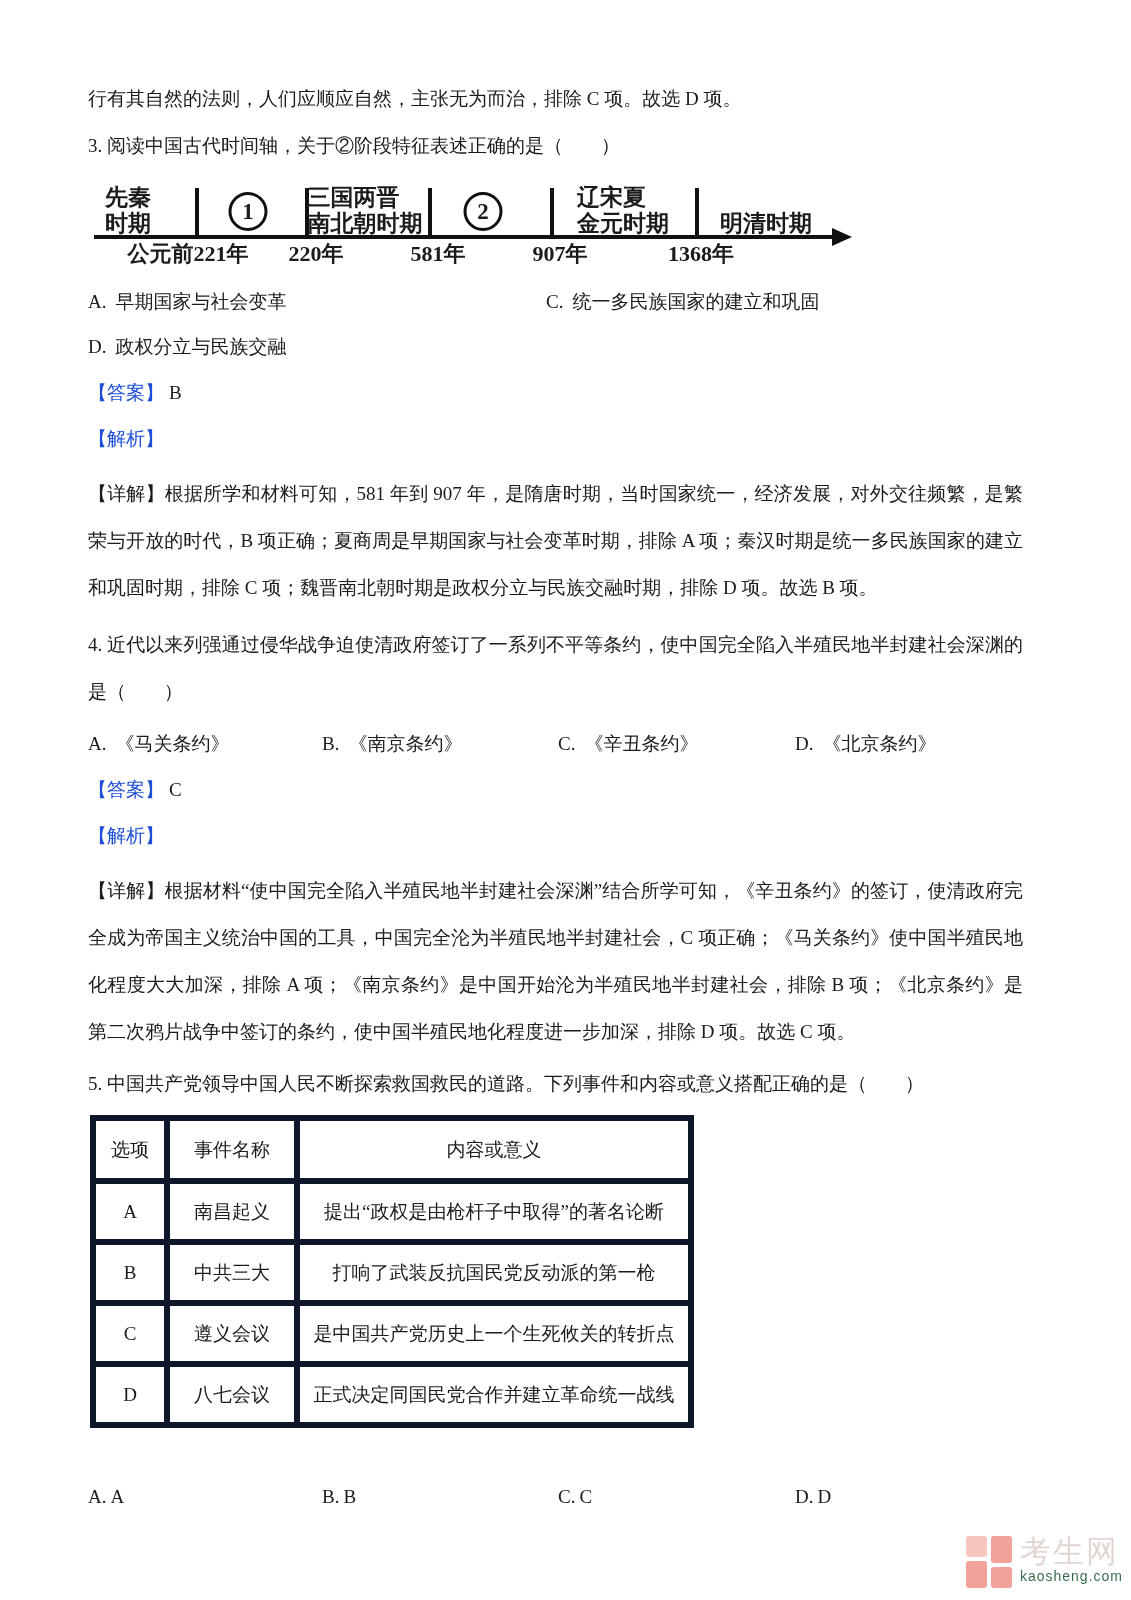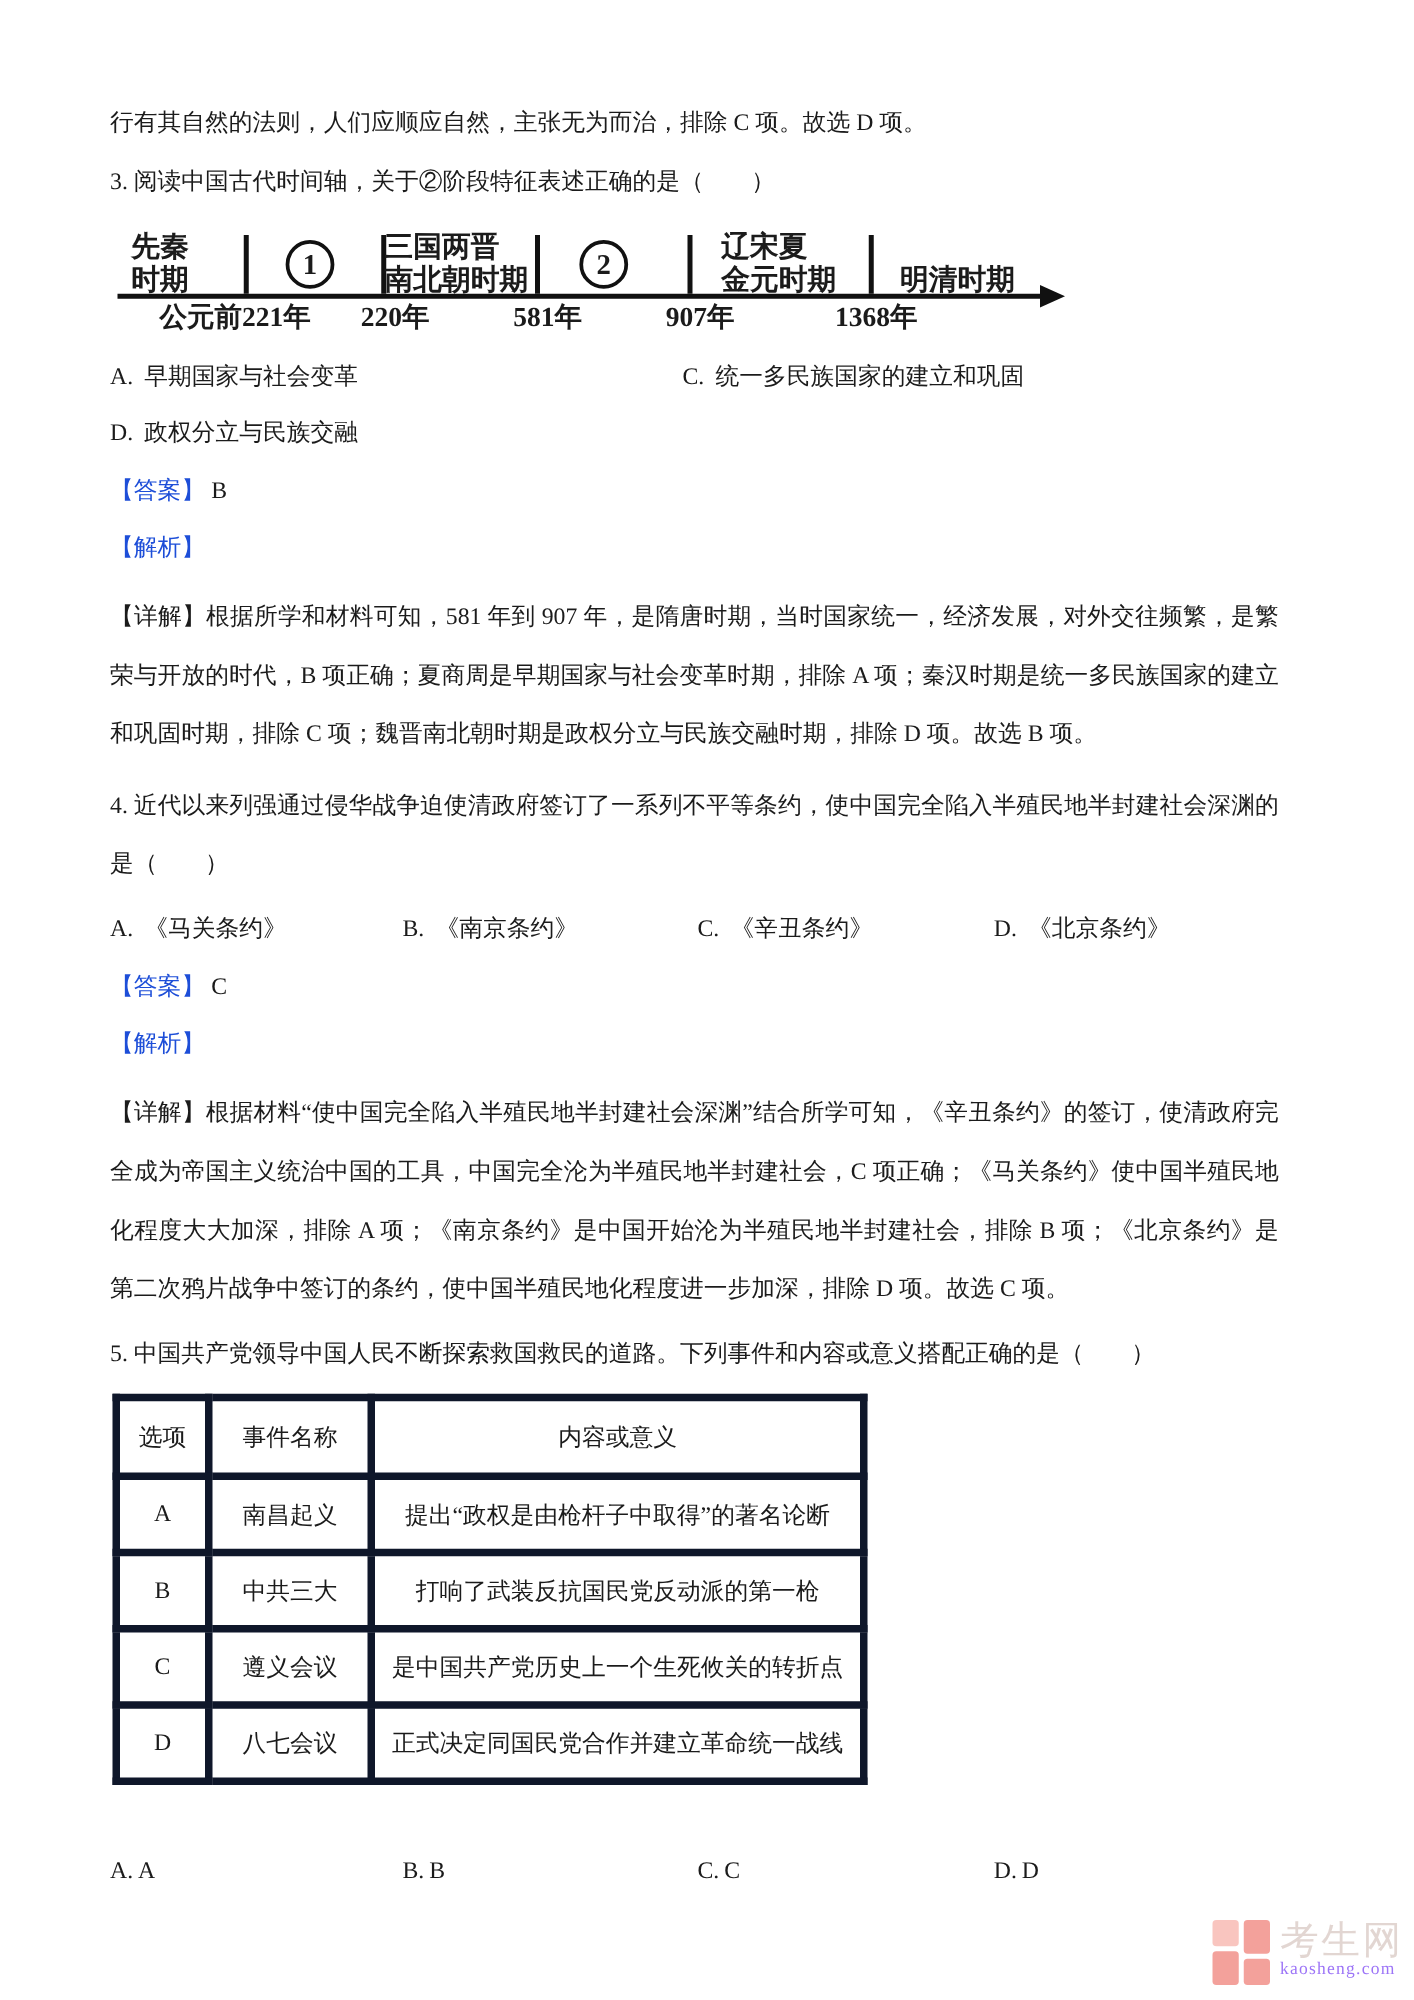--- a/index.html
+++ b/index.html
@@ -109,21 +109,21 @@
   .wm-logo { display: flex; margin-right: 8px; }
   .wm-colL, .wm-colR { display: flex; flex-direction: column; }
   .wm-colL { margin-right: 4px; }
   .wm-sq  { width: 21px; height: 21px; border-radius: 3px; }
   .wm-bar { width: 21px; height: 27px; border-radius: 3px; }
   .wm-gap { height: 4px; }
   .wm-light { background: #f8bcb5; }
   .wm-red   { background: #f2918a; }
   .wm-text { display: flex; flex-direction: column; }
   .wm-name { font-size: 31px; line-height: 32px; color: #ded0cb; letter-spacing: 2px; }
-  .wm-url  { font-size: 14px; line-height: 16px; color: #8b5cf6; font-family: Liberation Serif, serif; letter-spacing: 1px; }
+  .wm-url  { font-size: 14px; line-height: 16px; color: #14532d; font-family: Liberation Sans, sans-serif; letter-spacing: 1px; }
 </style>
 </head>
 <body>
 
 <div class="page">
 
   <p class="line">行有其自然的法则，人们应顺应自然，主张无为而治，排除 C 项。故选 D 项。</p>
 
   <p class="stem">3. 阅读中国古代时间轴，关于②阶段特征表述正确的是（　　）</p>
 

